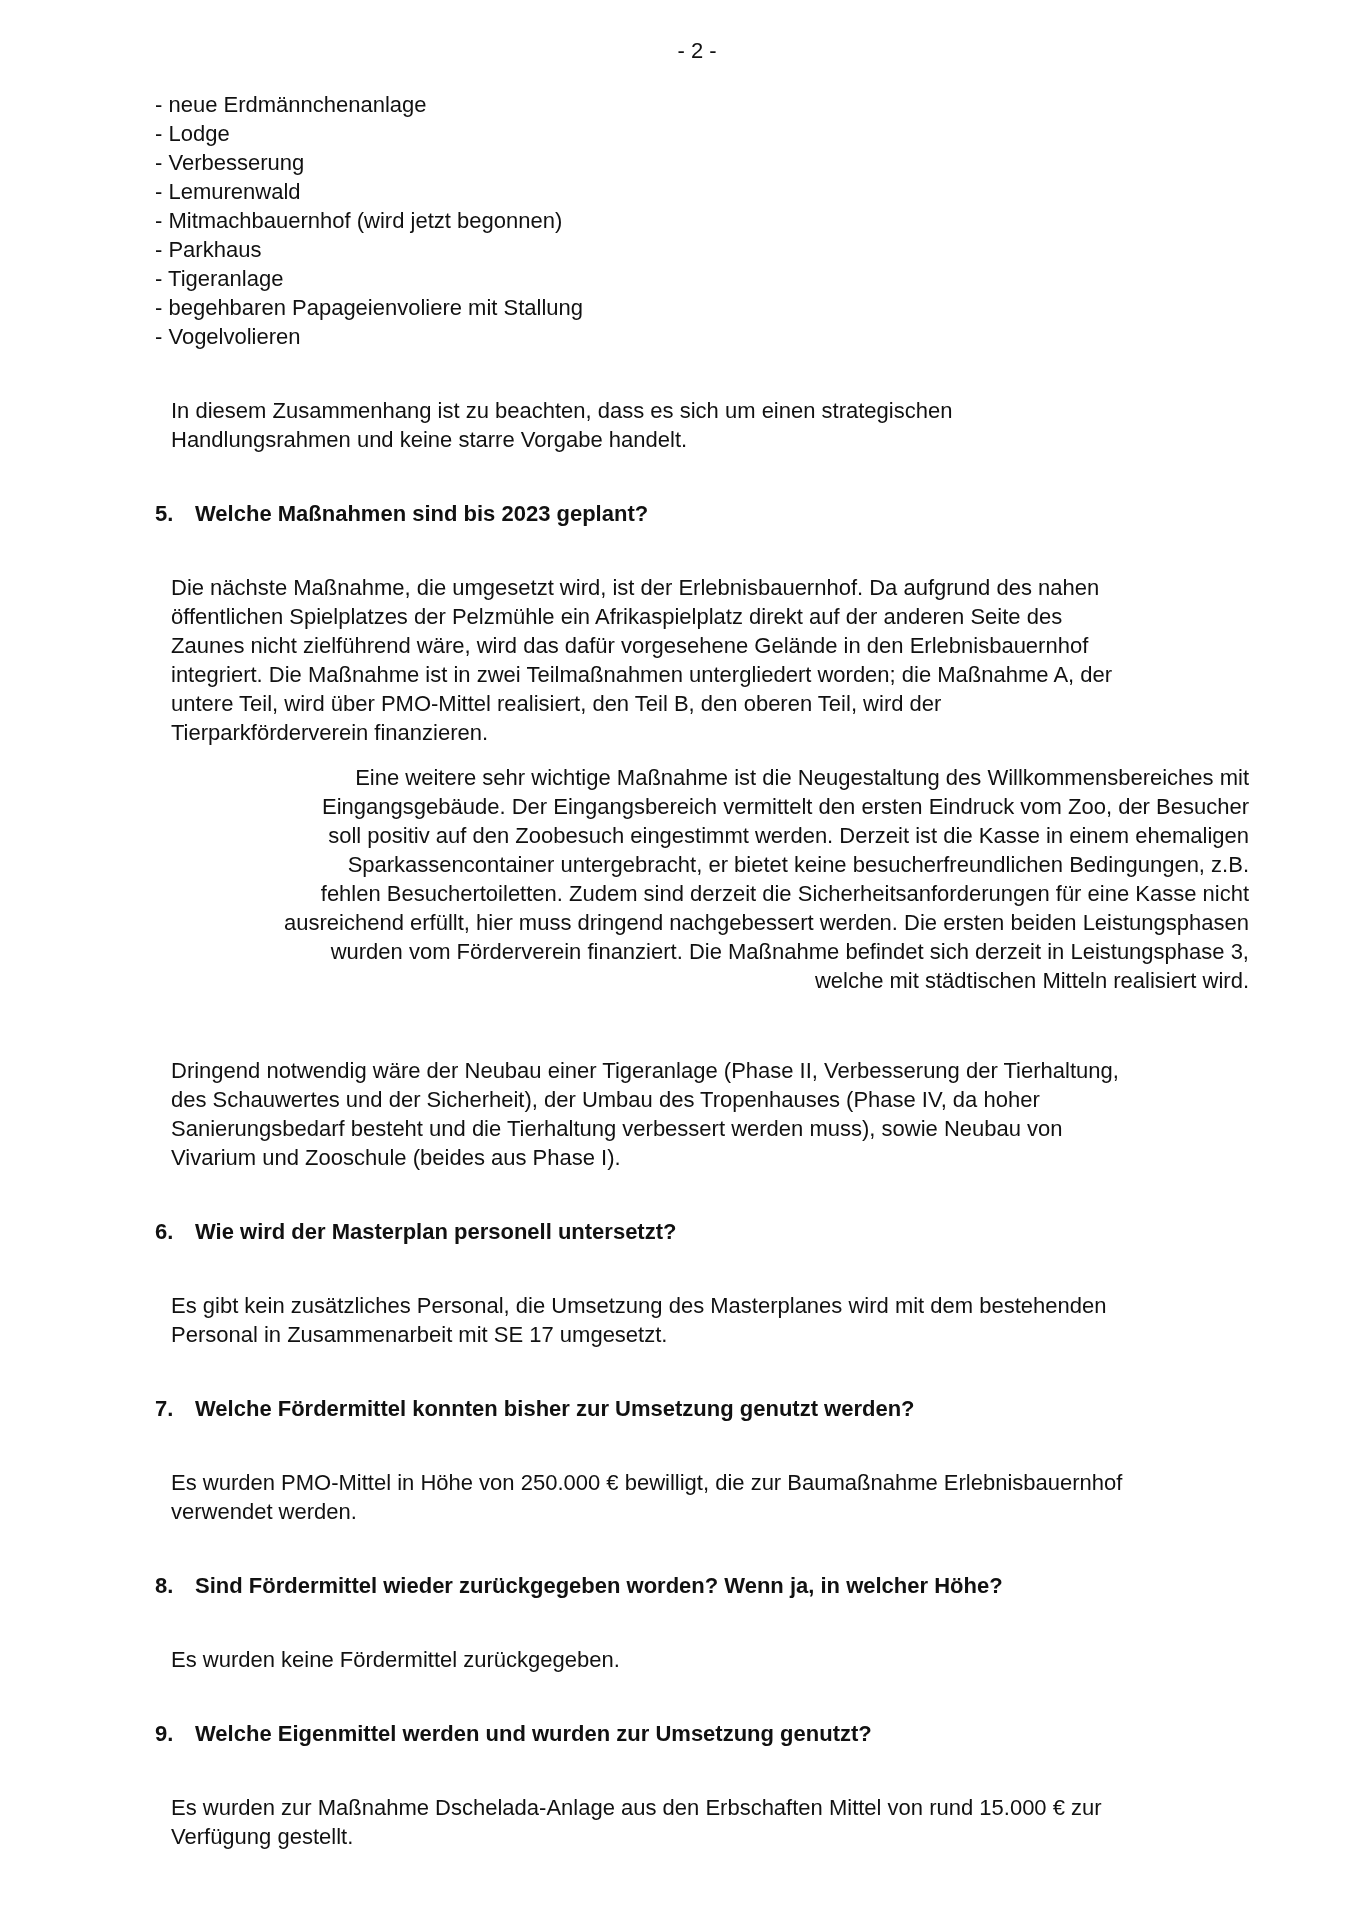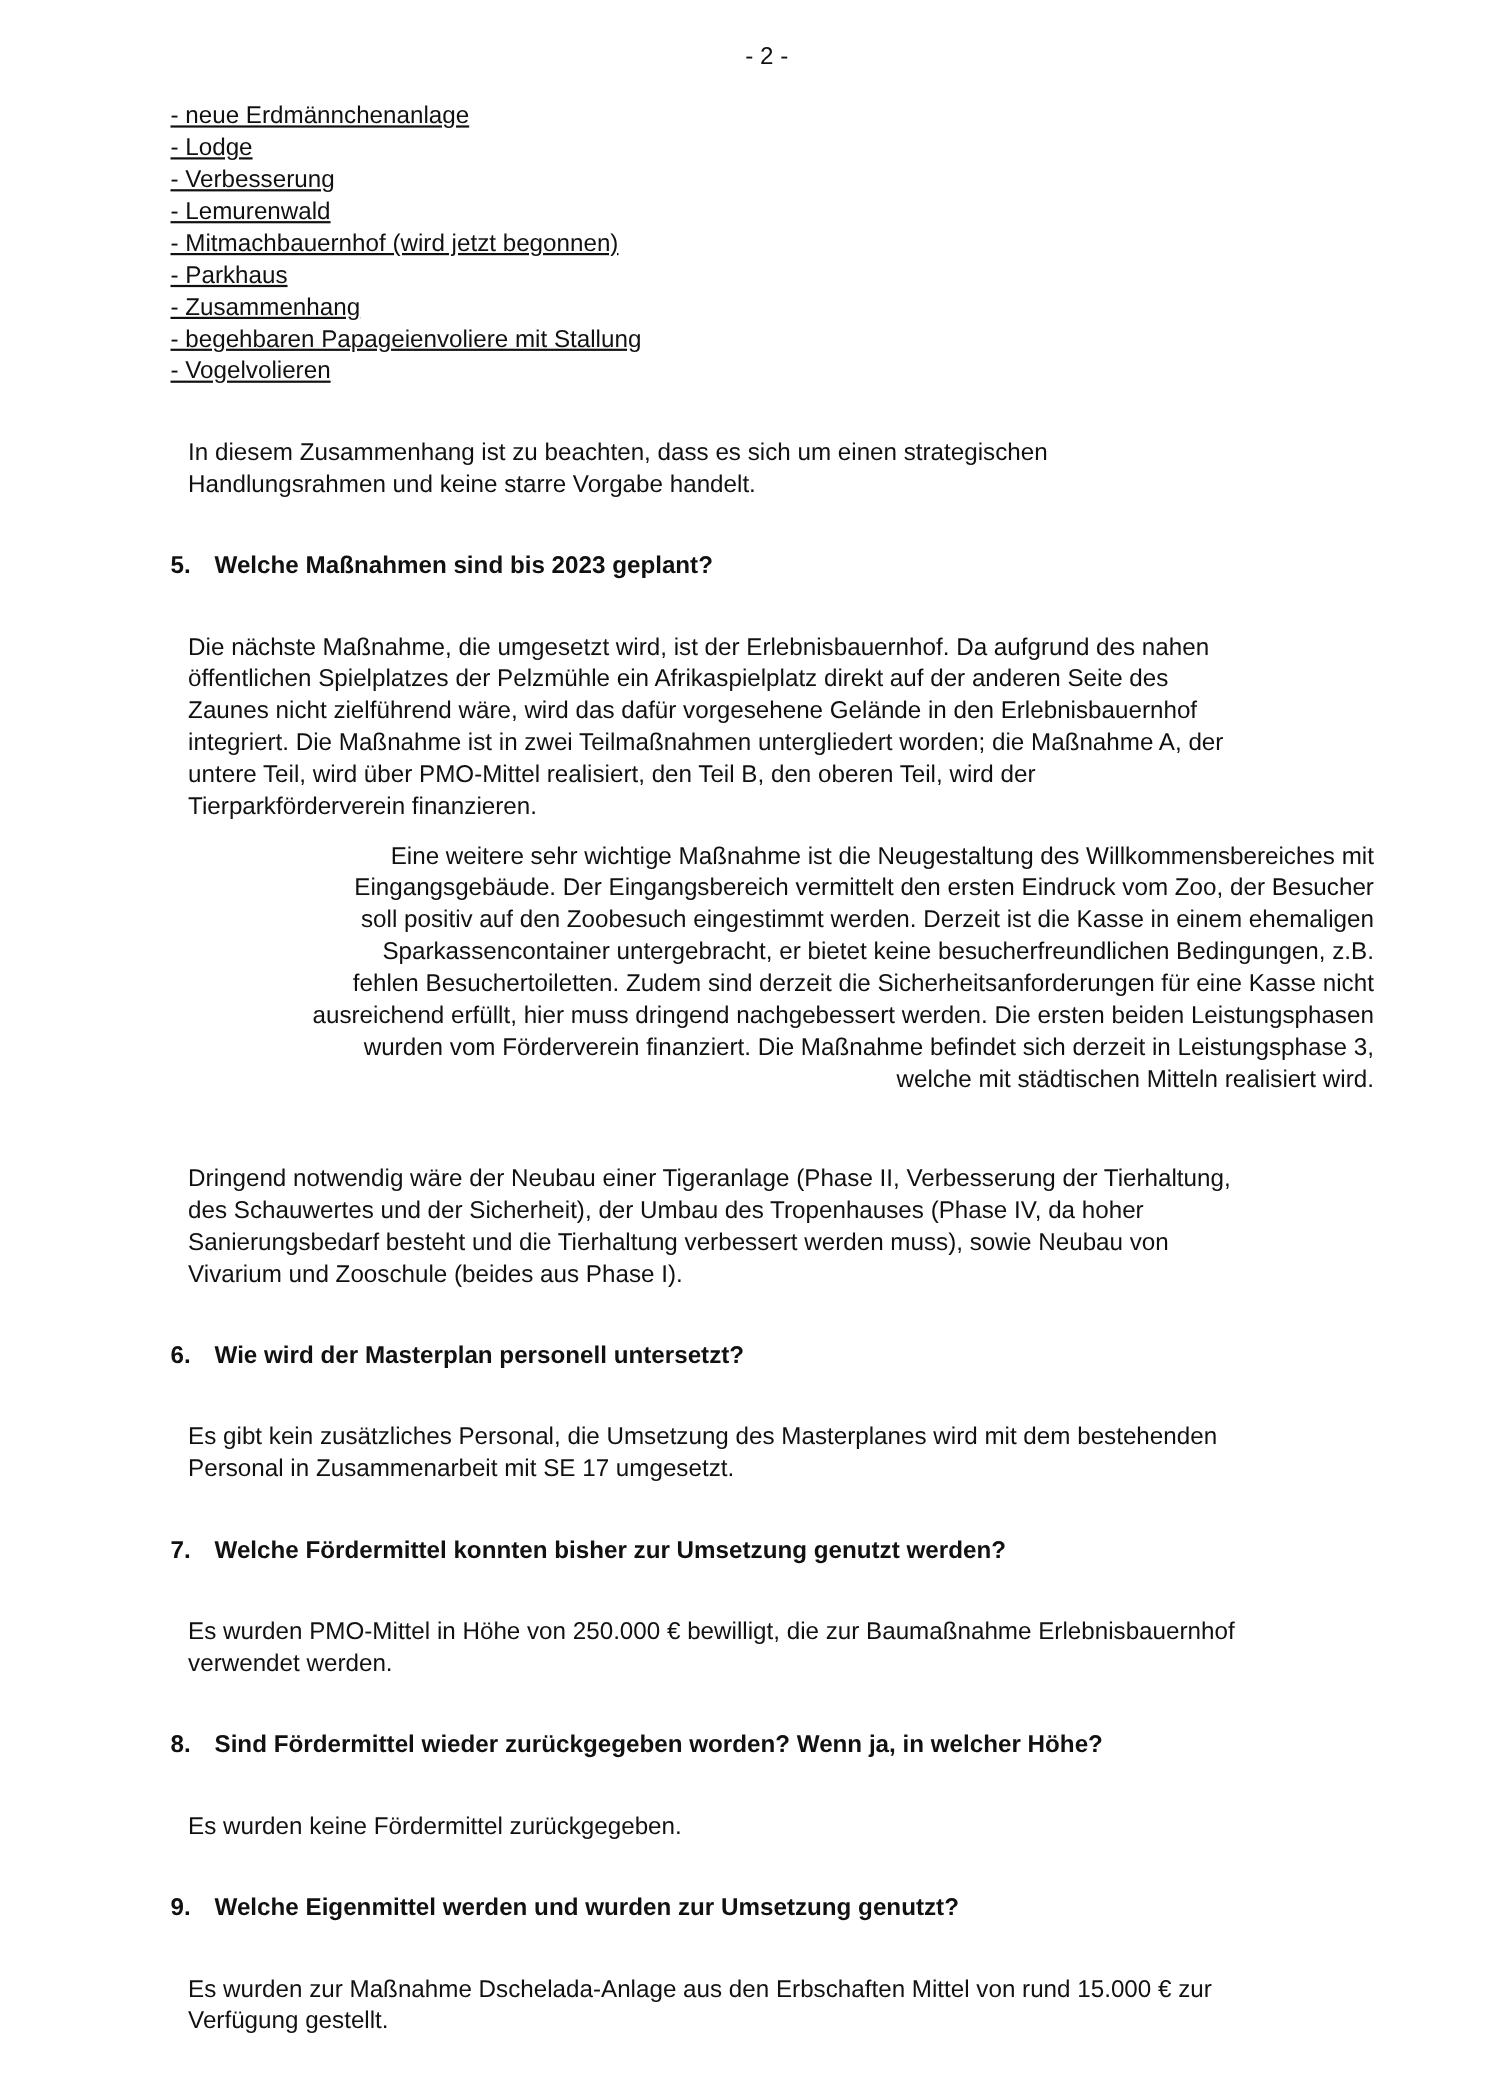--- a/index.html
+++ b/index.html
@@ -31,21 +31,20 @@
       left: 155px;
       top: 90px;
       width: 1110px;
       font-size: 22px;
       line-height: 29px;
     }
     .list {
       margin: 0;
       padding: 0;
       list-style: none;
-      text-decoration: underline;
     }
     .list li {
       margin: 0;
       padding: 0;
       white-space: nowrap;
     }
     .para {
       margin: 16px;
     }
     .para + .para.cont {
@@ -79,21 +78,21 @@
 
 <div class="content">
 
   <ul class="list">
     <li>- neue Erdmännchenanlage</li>
     <li>- Lodge</li>
     <li>- Verbesserung</li>
     <li>- Lemurenwald</li>
     <li>- Mitmachbauernhof (wird jetzt begonnen)</li>
     <li>- Parkhaus</li>
-    <li>- Zusammenhang</li>
+    <li>- Tigeranlage</li>
     <li>- begehbaren Papageienvoliere mit Stallung</li>
     <li>- Vogelvolieren</li>
   </ul>
 
   <div class="gap"></div>
 
   <p class="para">
     <span class="line">In diesem Zusammenhang ist zu beachten, dass es sich um einen strategischen</span>
     <span class="line">Handlungsrahmen und keine starre Vorgabe handelt.</span>
   </p>

